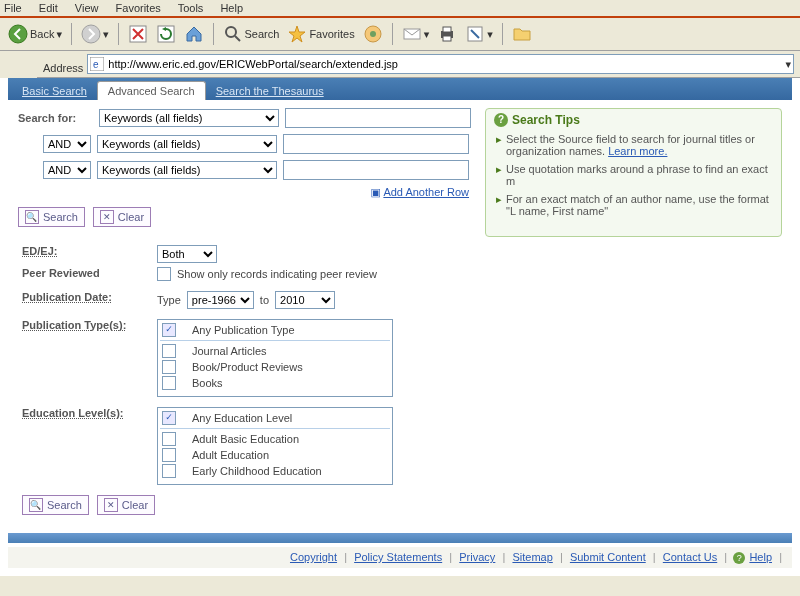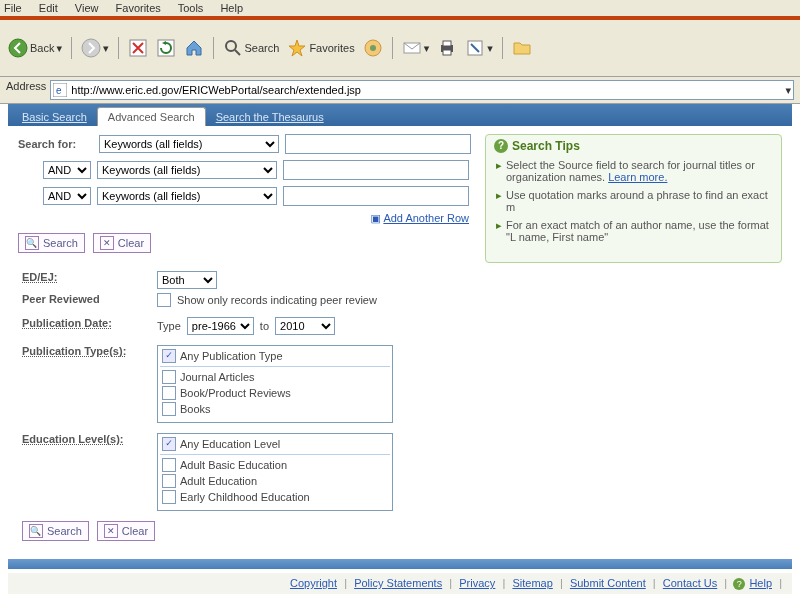--- a/index.html
+++ b/index.html
@@ -1,22 +1,22 @@
 <!DOCTYPE html>
 <html><head>
 <meta charset="utf-8">
 <style>
   body { margin:0; font-family: Tahoma, Arial, sans-serif; font-size:11px; color:#333; background:#ece9d8; }
   .menu-bar { background:#ece9d8; padding:2px 4px; font-size:11px; }
   .menu-bar span { margin-right:14px; }
-  .toolbar { background:#ece9d8; border-top:4px solid #c2410c; border-bottom:1px solid #a0a0a0; padding:16px 6px; display:flex; align-items:center; gap:4px; }
+  .toolbar { background:#ece9d8; border-top:2px solid #c2410c; border-bottom:1px solid #a0a0a0; padding:4px 6px; display:flex; align-items:center; gap:4px; }
   .tb-btn { display:inline-flex; align-items:center; gap:2px; padding:2px; border-radius:3px; cursor:default;}
   .ico { width:20px; height:20px; display:inline-flex; align-items:center; justify-content:center; }
   .sep { width:1px; height:22px; background:#a0a0a0; margin:0 3px; }
-  .addr-bar { background:#ece9d8; border-bottom:1px solid #a0a0a0; padding:3px 6px; display:flex; align-items:flex-start; gap:4px; font-size:11px;}
+  .addr-bar { background:#ece9d8; border-bottom:1px solid #a0a0a0; padding:3px 6px; display:flex; align-items:flex-end; gap:4px; font-size:11px;margin-left:37px;}
   .addr-input { flex:1; height:18px; border:1px solid #7f9db9; background:#fff; display:flex; align-items:center; gap:4px; padding:0 2px;}
   .addr-input span.url { flex:1; color:#000; font-size:11px; }
   .content { background:#fff; padding:0 8px 8px 8px; }
   .tabs { display:flex; align-items:flex-end; height:22px; background:linear-gradient(#4a7fb5,#3568a0); padding-left:4px;}
   .tab { padding:3px 10px; font-size:11px; color:#d9e6f5; text-decoration:underline; cursor:default;}
   .tab.active { background:#fff; color:#5a5a5a; border:1px solid #999; border-bottom:none; border-radius:3px 3px 0 0; text-decoration:none;}
   .form-area { padding:8px 10px 4px 10px; display:flex; gap:14px; align-items:flex-start;}
   .left-col { flex:1; }
   .row { display:flex; align-items:center; gap:6px; margin-bottom:6px; }
   .lbl { width:75px; text-align:left; color:#5a5a5a; font-weight:bold; font-size:11px; }
@@ -34,21 +34,21 @@
   .side-tips ul { margin:0; padding-left:12px;}
   .side-tips li { margin-bottom:6px; font-size:11px; color:#555; list-style:none; position:relative;}
   .side-tips li::before { content:"▸"; position:absolute; left:-10px; color:#4a7a1a;}
   .side-tips a { color:#2a5ab5; text-decoration:underline;}
   .filters { padding:4px 14px;}
   .f-row { display:flex; align-items:flex-start; gap:10px; margin-bottom:10px;}
   .f-lbl { width:125px; font-size:11px; font-weight:bold; color:#555; text-decoration:underline dotted;}
   .f-ctrl { font-size:11px; color:#444; display:flex; align-items:center; gap:6px;}
   .chk { width:12px; height:12px; border:1px solid #7f9db9; background:#fff; display:inline-block; vertical-align:middle;}
   .listbox { width:230px; height:72px; border:1px solid #7f9db9; overflow-y:scroll; background:#fff; padding:2px;}
-  .listbox .item { display:flex; align-items:center; gap:4px; padding:1px 2px; font-size:11px; color:#444;}
+  .listbox .item { display:flex; align-items:center; gap:16px; padding:1px 2px; font-size:11px; color:#444;}
   .listbox .sep-line { border-bottom:1px solid #b8d0e8; margin:2px 0;}
   .bottom-bar { height:10px; background:linear-gradient(#6a9ad0,#4a7fb5); margin:4px 0;}
   .footer { text-align:right; padding:4px 10px; font-size:11px; background:#f4f4ee; color:#999;}
   .footer a { color:#2a5ab5; text-decoration:underline; margin:0 1px;}
   .checked { background:#e8e8ff; }
   .checked::after { content:"✓"; font-size:9px; color:#2a5ab5; display:block; text-align:center; line-height:10px;}
   svg { display:block; }
 </style>
 </head>
 <body>

